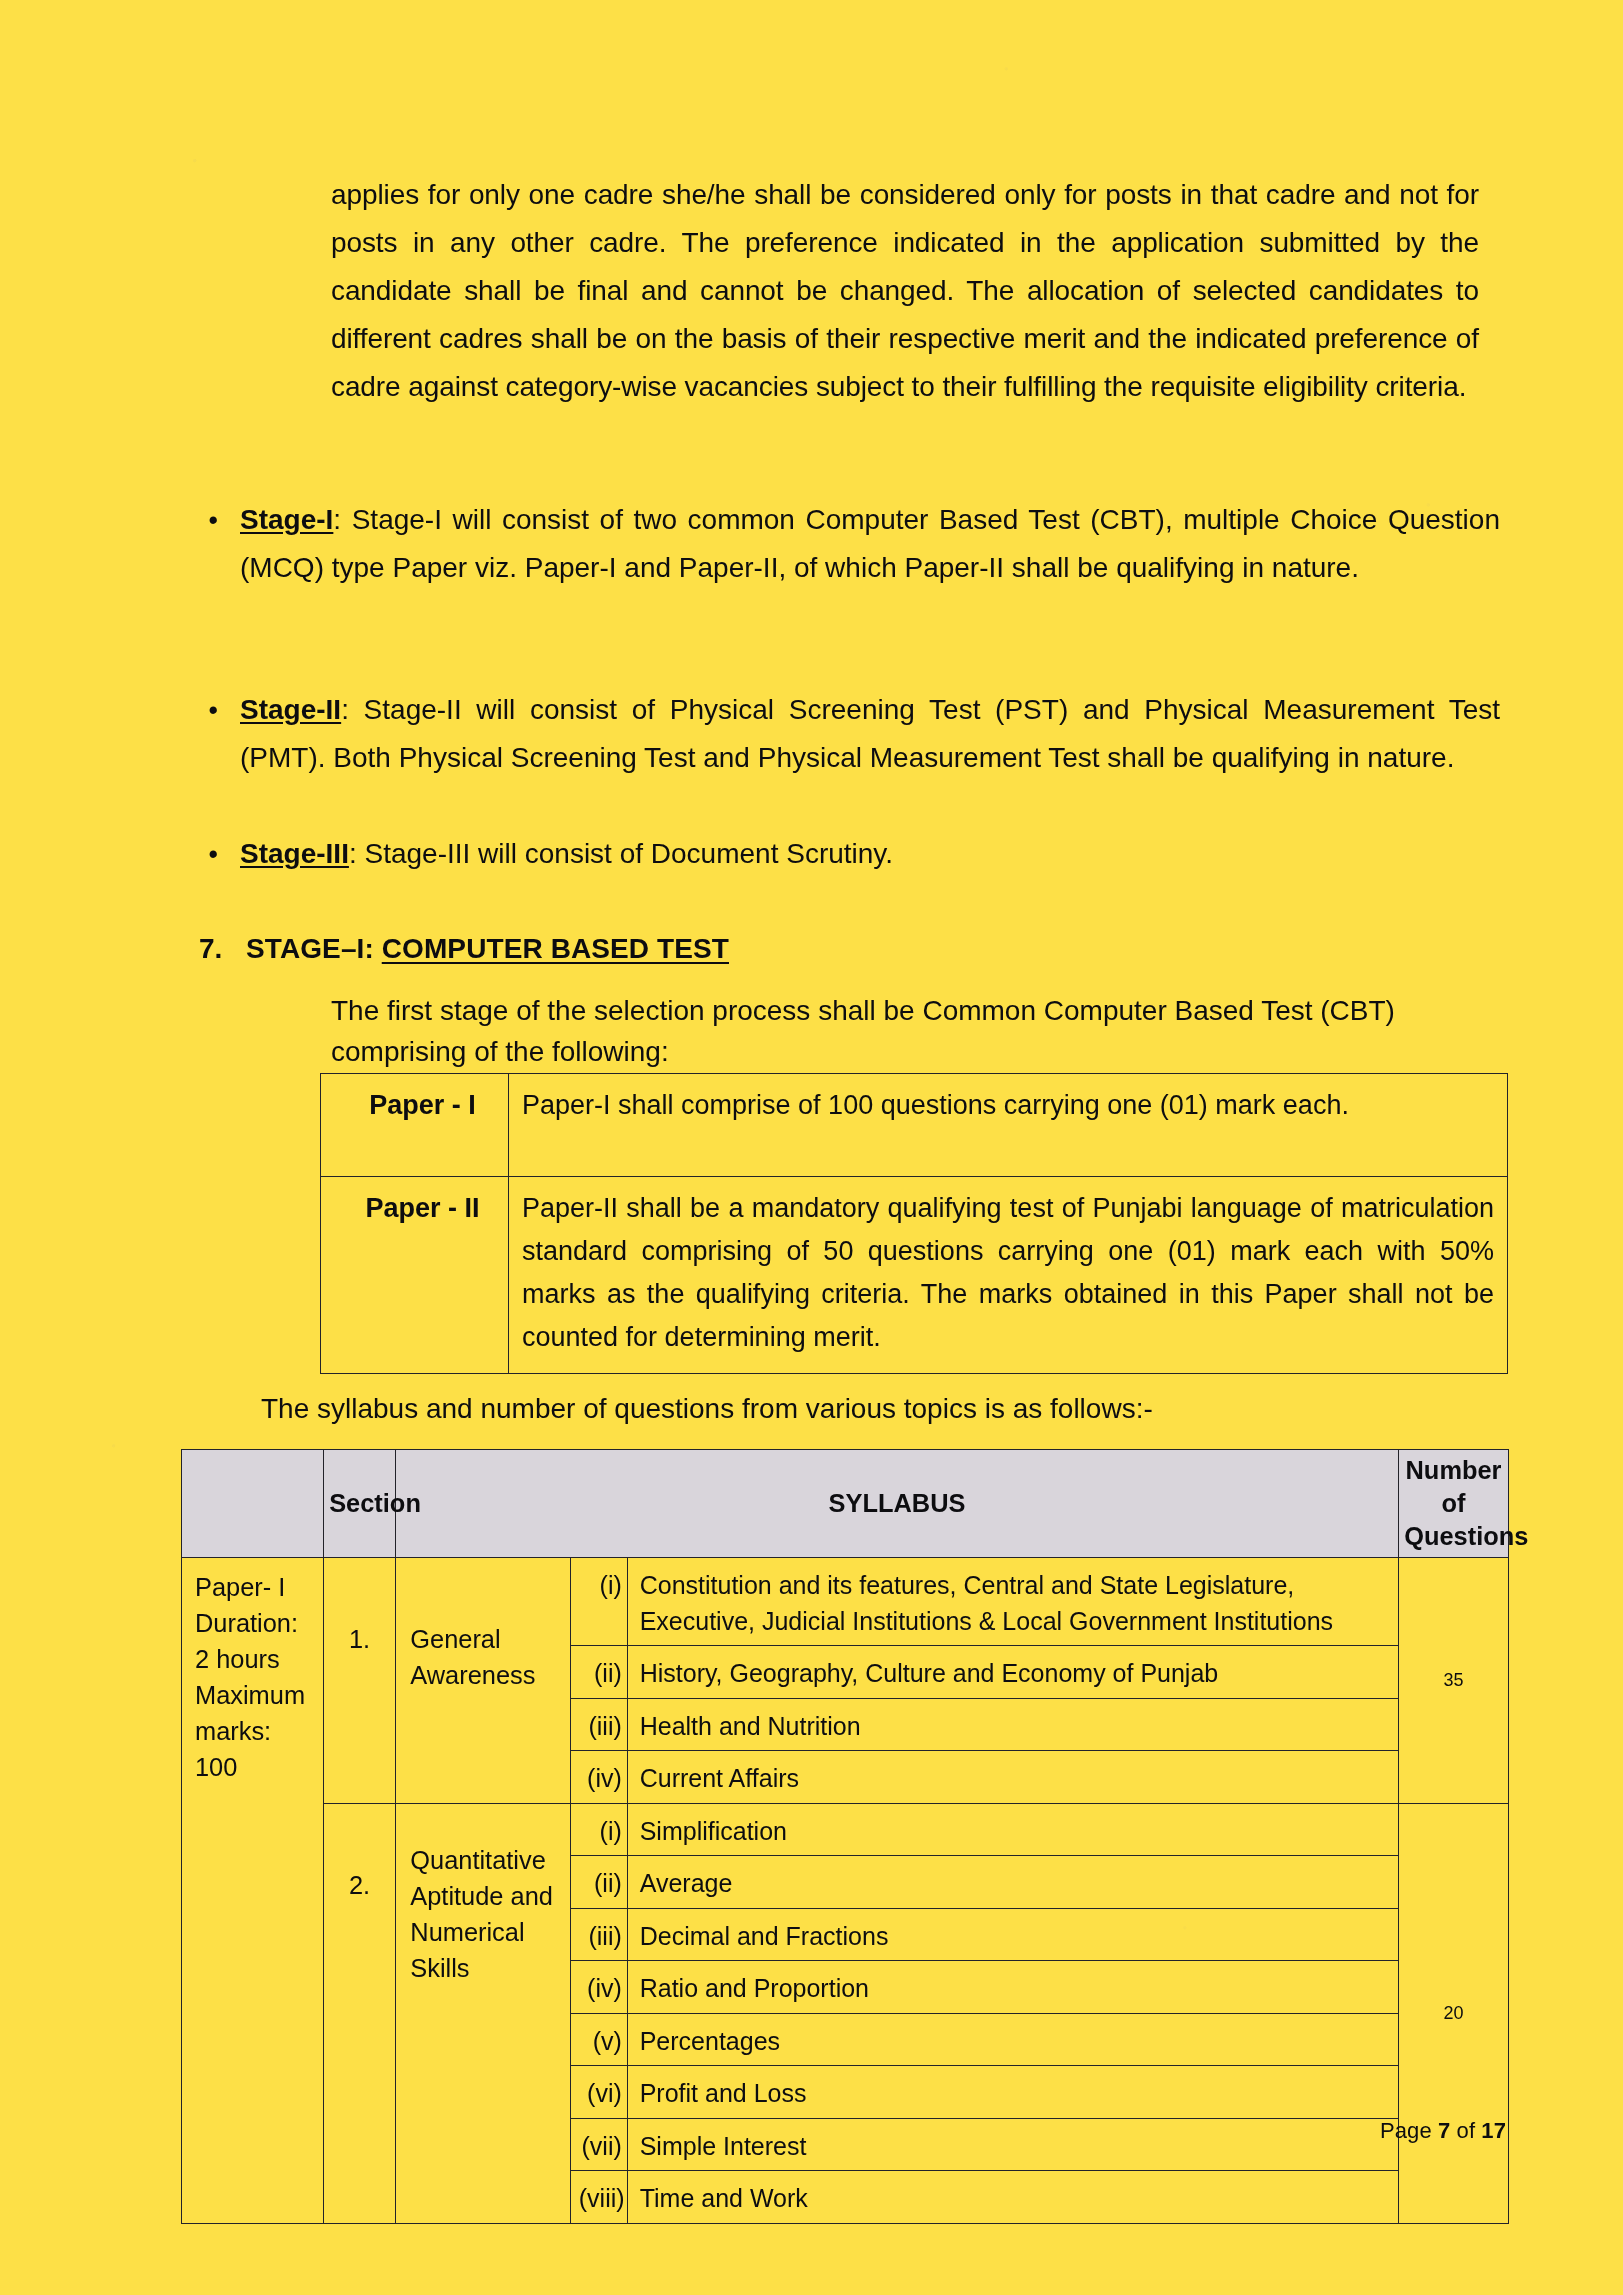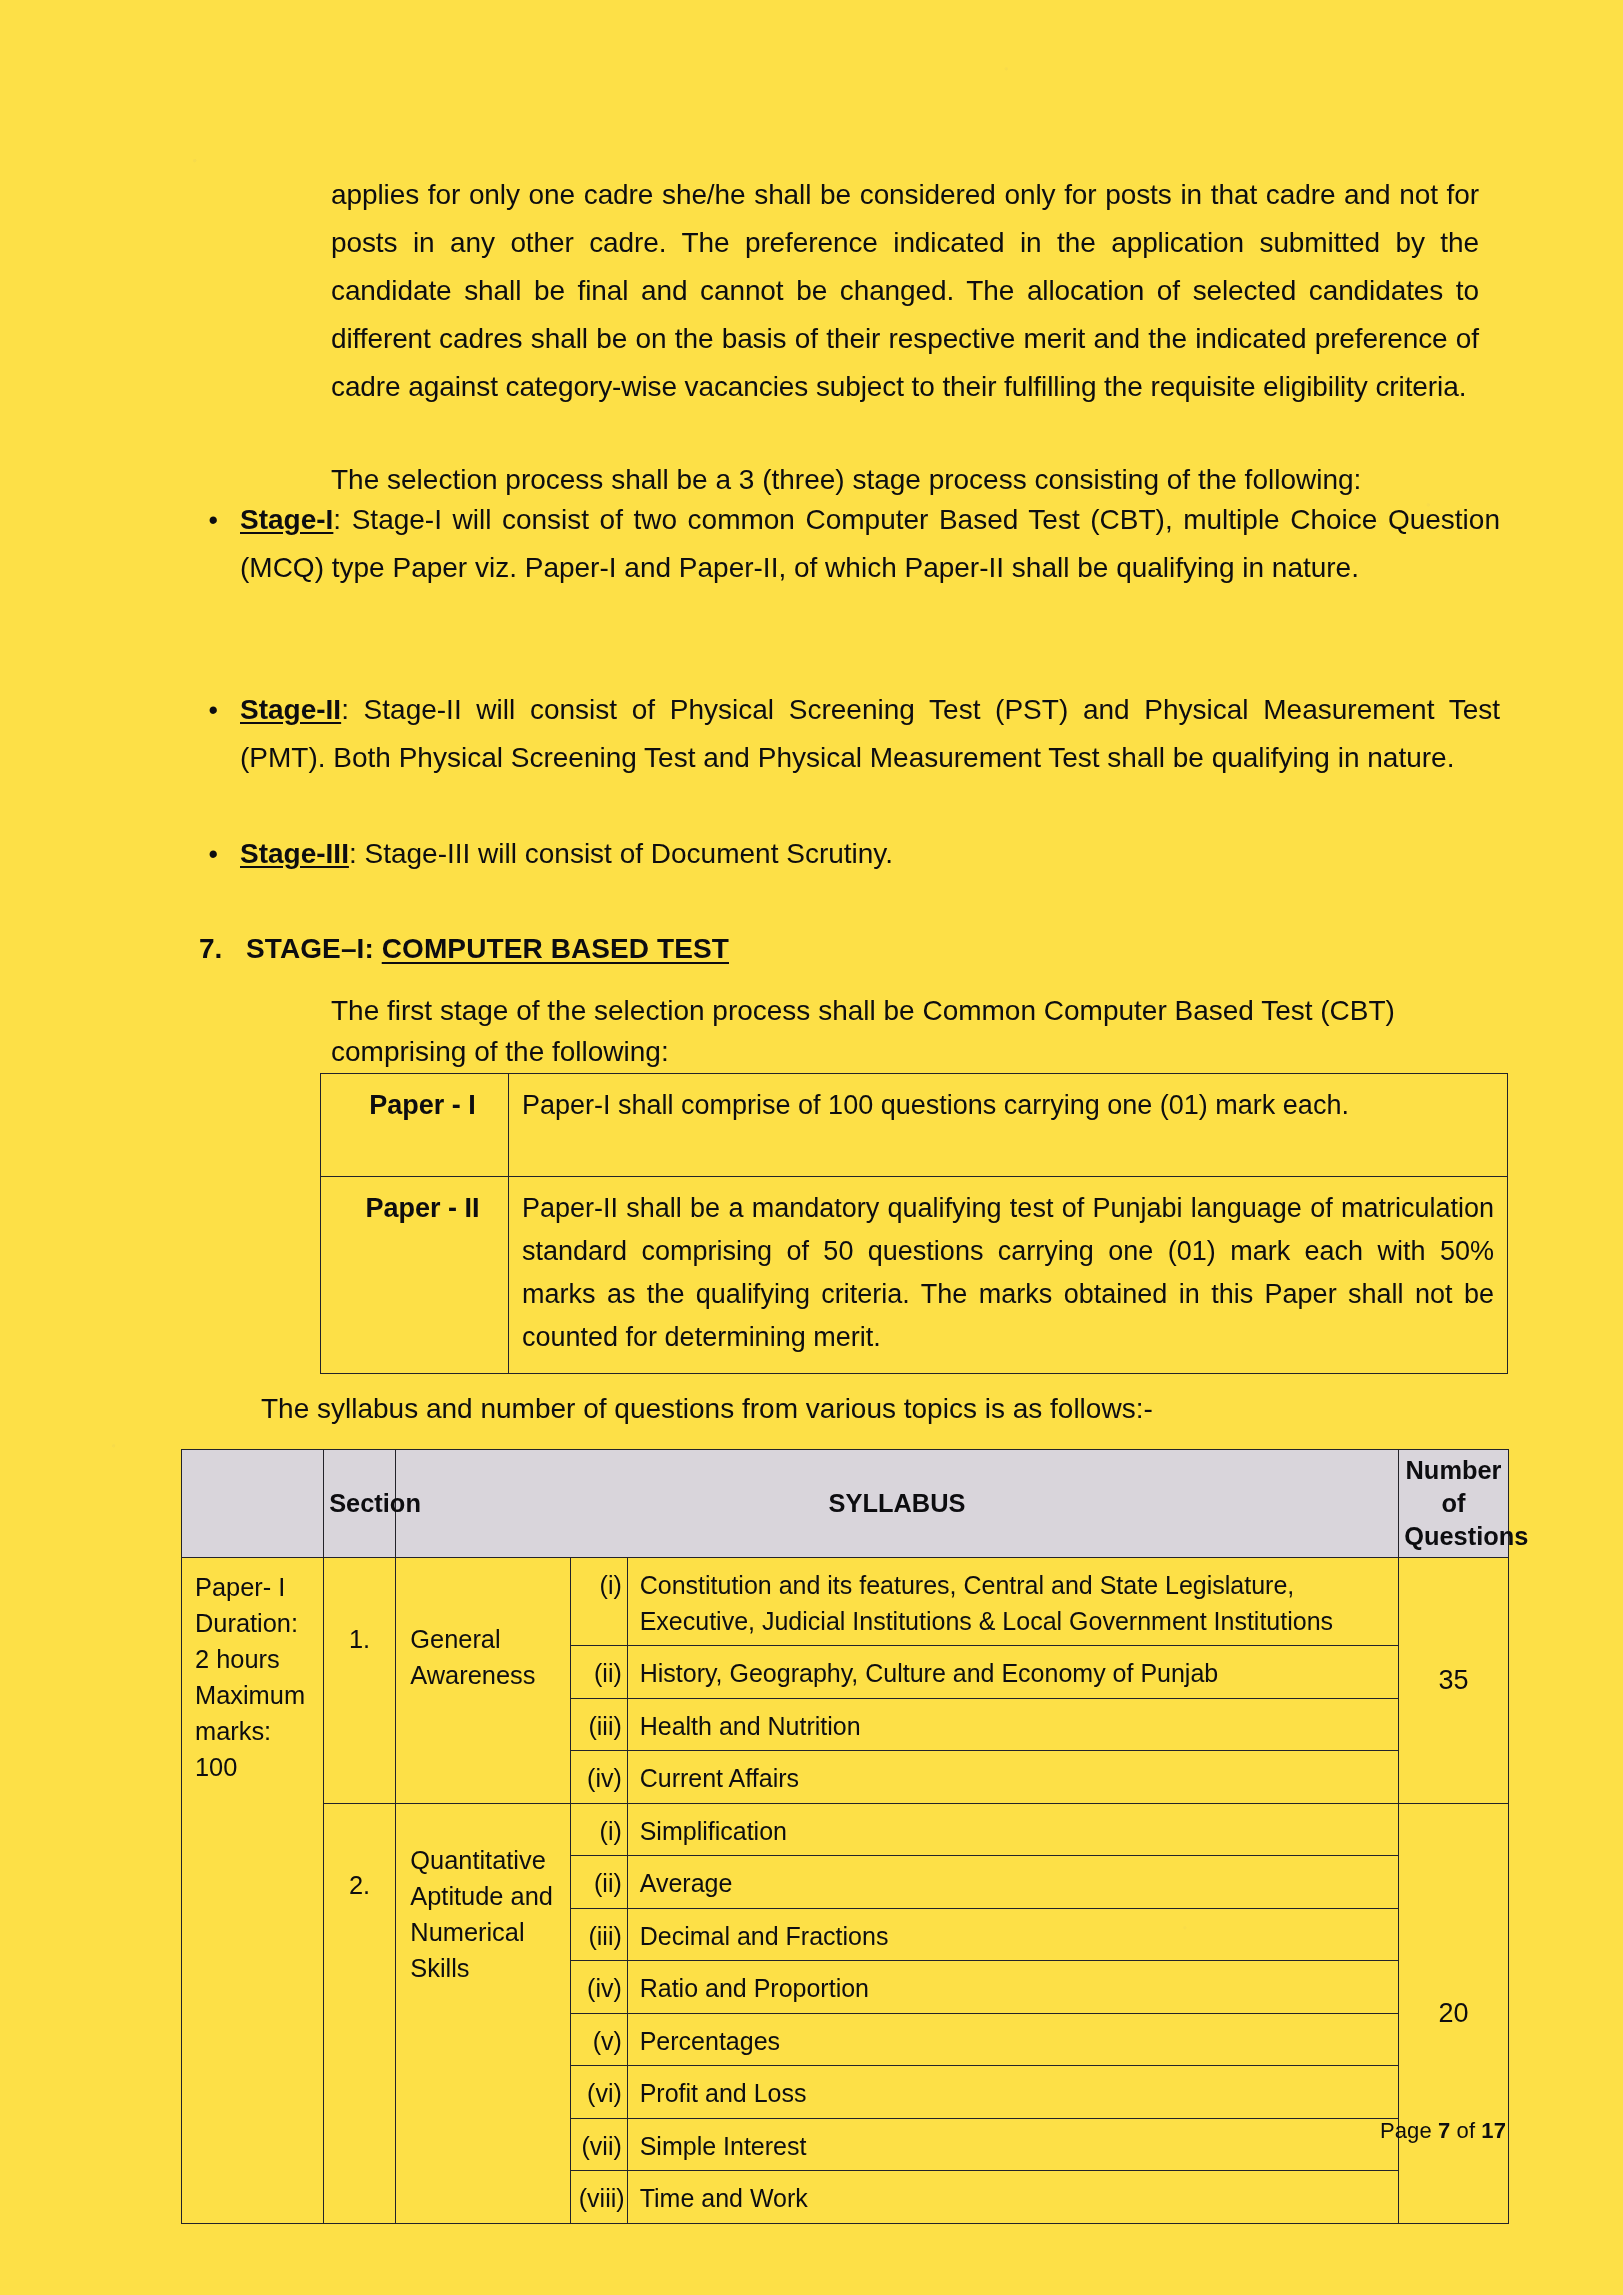--- a/index.html
+++ b/index.html
@@ -224,21 +224,21 @@
     padding-top: 9px !important;
     text-align: justify;
     text-justify: inter-word;
   }
   .cell-topic.spaced {
     text-align: justify;
   }
   .cell-num {
     text-align: center !important;
     vertical-align: middle !important;
-    font-size: 27px;
+    font-size: 18px;
   }
 
   
   .footer {
     position: absolute;
     right: 117px;
     top: 2116px;
     font-size: 22px;
     line-height: 29px;
     letter-spacing: 0.1px;
@@ -248,21 +248,20 @@
 </head>
 <body>
 
 <div class="page">
   <div class="scan-noise"></div>
 
   <div class="body-block">
     <p class="just">applies for only one cadre she/he shall be considered only for posts in that cadre and not for posts in any other cadre. The preference indicated in the application submitted by the candidate shall be final and cannot be changed. The allocation of selected candidates to different cadres shall be on the basis of their respective merit and the indicated preference of cadre against category-wise vacancies subject to their fulfilling the requisite eligibility criteria.</p>
   </div>
 
-  <div class="sel-line">The selection process shall be a 3 (three) stage process consisting of the following:</div>
 
   <div class="bullet-row b1">
     <div class="bullet-dot">•</div>
     <div class="bullet-text"><span class="lead">Stage-I</span><span>:</span><span> Stage-I will consist of two common Computer Based Test (CBT), multiple Choice Question (MCQ) type Paper viz. Paper-I and Paper-II, of which Paper-II shall be qualifying in nature.</span></div>
   </div>
 
   <div class="bullet-row b2">
     <div class="bullet-dot">•</div>
     <div class="bullet-text"><span class="lead">Stage-II</span><span>:</span><span> Stage-II will consist of Physical Screening Test (PST) and Physical Measurement Test (PMT). Both Physical Screening Test and Physical Measurement Test shall be qualifying in nature.</span></div>
   </div>

